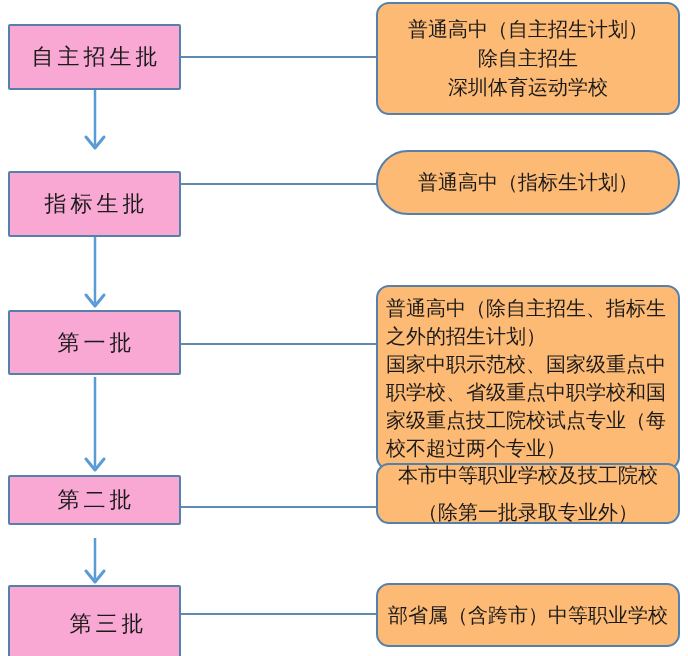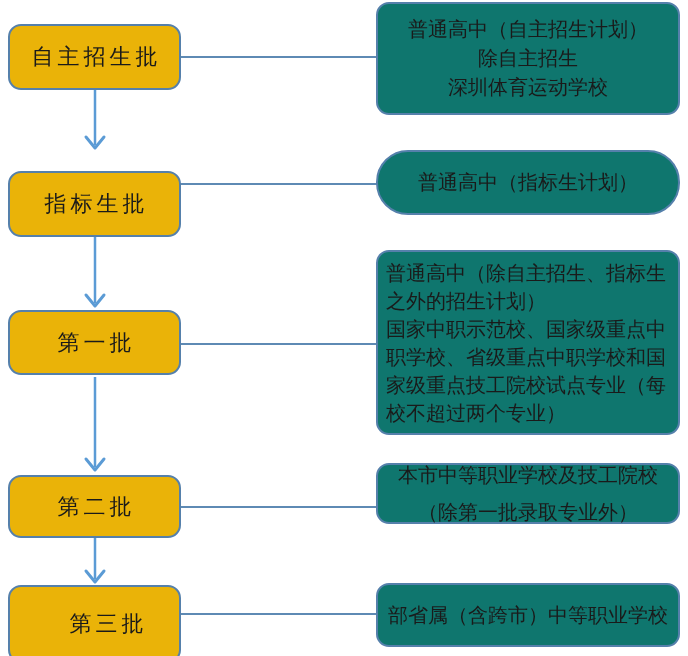--- a/index.html
+++ b/index.html
@@ -38,53 +38,54 @@
     fill: none;
     stroke-linecap: round;
     stroke-linejoin: round;
   }
   .batch-box {
     position: absolute;
     left: 8px;
     width: 173px;
     box-sizing: border-box;
     border: 2px solid var(--box-border, #5580ab);
-    border-radius: 13px;
-    background: #eab308;
+    border-radius: 2px;
+    background: #f9a8d4;
     display: flex;
     align-items: center;
     justify-content: center;
     font-size: 22px;
     letter-spacing: 4px;
     text-indent: 4px;
     z-index: 2;
   }
   .target-box {
     position: absolute;
     left: 376px;
     width: 304px;
     box-sizing: border-box;
     border: 2px solid var(--box-border, #5580ab);
     border-radius: 13px;
-    background: #0f766e;
+    background: #fdba74;
     display: flex;
     flex-direction: column;
     align-items: center;
     justify-content: center;
     text-align: center;
     font-size: 20px;
     z-index: 2;
   }
   .target-box .line {
     line-height: 29px;
   }
   .target-box.left-align {
     align-items: flex-start;
     text-align: left;
     padding: 0 8px;
+    margin-top: 35px;
   }
   .target-box.left-align .para {
     line-height: 28px;
   }
   .target-box.spread .line {
     line-height: 37px;
   }
 </style>
 </head>
 <body>
@@ -118,21 +119,21 @@
 
   <div class="batch-box" style="top:24px; height:66px;">
     <span>自主招生批</span>
   </div>
   <div class="batch-box" style="top:151px; height:66px;margin-top:20px;">
     <span>指标生批</span>
   </div>
   <div class="batch-box" style="top:310px; height:65px;">
     <span>第一批</span>
   </div>
-  <div class="batch-box" style="top:475px; height:63px;">
+  <div class="batch-box" style="top:475px; height:50px;">
     <span>第二批</span>
   </div>
   <div class="batch-box" style="top:585px; height:78px;padding-left:24px;">
     <span>第三批</span>
   </div>
 
   <div class="target-box" style="top:2px; height:113px;">
     <div class="line">普通高中（自主招生计划）</div>
     <div class="line">除自主招生</div>
     <div class="line">深圳体育运动学校</div>

